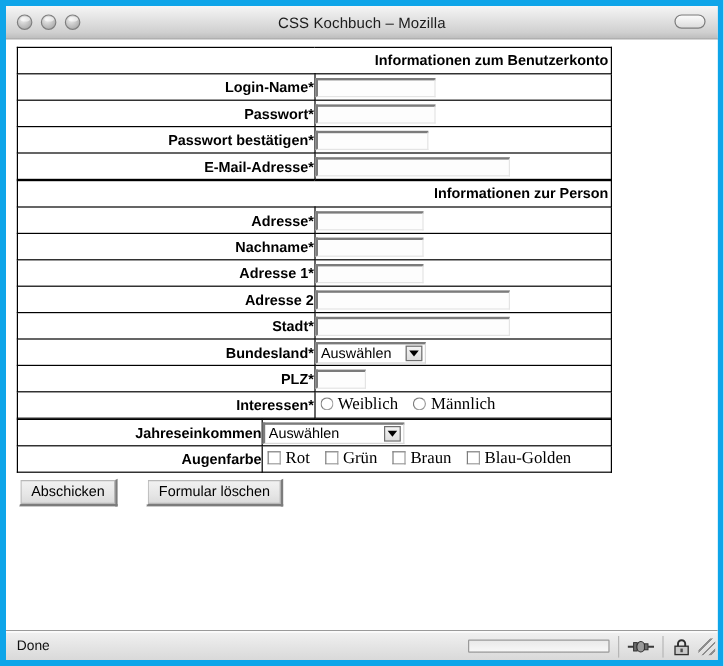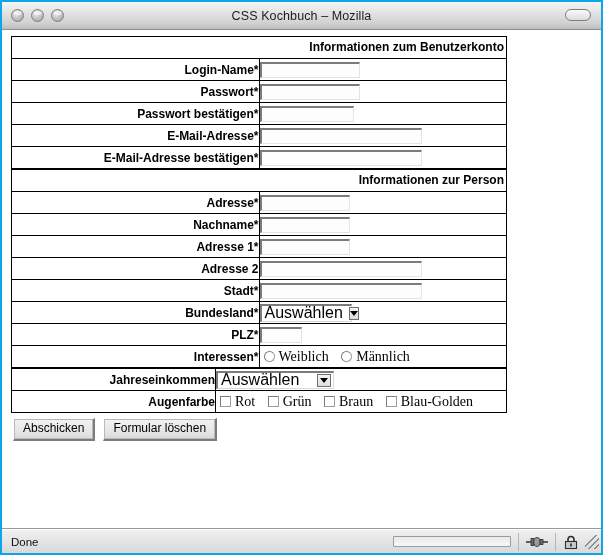--- a/index.html
+++ b/index.html
@@ -11,21 +11,21 @@
     font-family: "Liberation Sans", sans-serif;
     overflow: hidden;
   }
 
   
   .window {
     width: 603px; height: 555px;
     box-sizing: border-box;
     display: flex; flex-direction: column;
     background: #ffffff;
-    border: 2px solid #0ea5e9;
+    border: 5px solid #0ea5e9;
   }
 
   
   .titlebar {
     height: 27px;
     flex: 0 0 27px;
     position: relative;
     background: linear-gradient(to bottom,
         #f6f6f6 0%, #ebebeb 22%, #dcdcdc 55%, #cfcfcf 82%, #bdbdbd 100%);
     border-bottom: 1px solid #8e8e8e;
@@ -148,21 +148,21 @@
     height: 18px;
     box-sizing: border-box;
     background: #ffffff;
     border-top: 2px solid #7b7b7b;
     border-left: 2px solid #7b7b7b;
     border-right: 1px solid #d8d8d8;
     border-bottom: 1px solid #d8d8d8;
     vertical-align: middle;
     margin: 1px 0;
     padding: 0 0 0 3px;
-    font-size: 16px;
+    font-size: 12px;
     color: #000;
   }
   .sel .seltext { padding-right: 6px; white-space: nowrap; }
   .sel .arrowbox {
     width: 14px; height: 13px;
     margin: 0 2px 0 auto;
     background: linear-gradient(to bottom,#f4f4f4,#dedede);
     border: 1px solid #6f6f6f;
     box-sizing: border-box;
     display: flex; align-items: center; justify-content: center;
@@ -199,21 +199,21 @@
     background: #ffffff;
     vertical-align: -1px;
     margin: 0 4px 0 2px;
   }
   .optgrp { white-space: nowrap; padding-left: 2px; }
   .optgrp .opt { margin-right: 7px; }
 
   
   .buttons {
     margin: 5px 0 0 11px;
-    display: flex; gap: 8px;
+    display: flex; gap: 24px;
   }
   .btn {
     font-family: "Liberation Sans", sans-serif;
     font-size: 12px;
     color: #000;
     background: linear-gradient(to bottom,#f2f2f2 0%, #e6e6e6 60%, #dadada 100%);
     border-top: 1px solid #ffffff;
     border-left: 1px solid #ffffff;
     border-right: 2px solid #7c7c7c;
     border-bottom: 2px solid #7c7c7c;
@@ -292,26 +292,20 @@
           </td>
         </tr>
         <tr>
           <td class="lbl">Passwort bestätigen*</td>
           <td class="fld">
             <span class="txt w-med"></span>
           </td>
         </tr>
         <tr>
           <td class="lbl">E-Mail-Adresse*</td>
-          <td class="fld">
-            <span class="txt w-large"></span>
-          </td>
-        </tr>
-        <tr>
-          <td class="lbl">E-Mail-Adresse bestätigen*</td>
           <td class="fld">
             <span class="txt w-large"></span>
           </td>
         </tr>
       </tbody>
     </table>
 
     <table class="formtable group2">
       <tbody>
         <tr class="legendrow">

